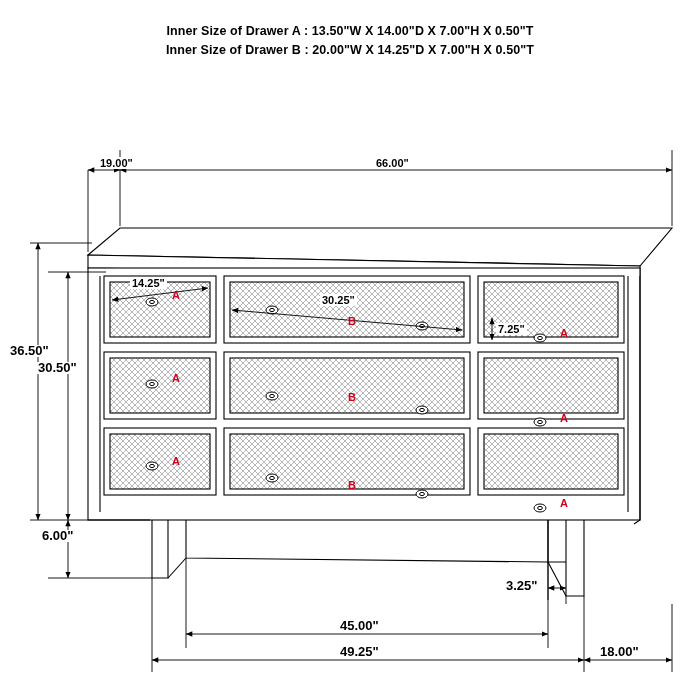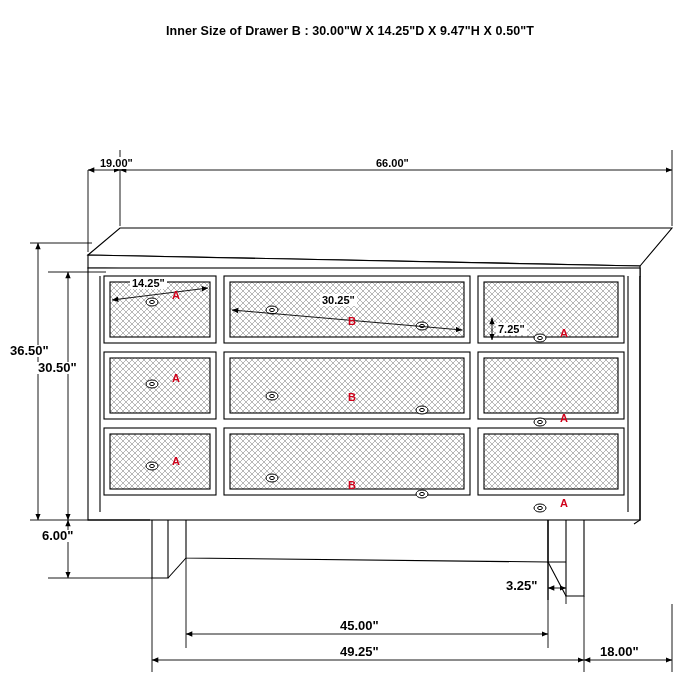--- a/index.html
+++ b/index.html
@@ -58,21 +58,22 @@
     color: #d0021b;
     white-space: nowrap;
   }
 </style>
 </head>
 <body>
 
 <div id="stage">
 
   <div class="header">
-    <div>Inner Size of Drawer B : 30.00"W X 14.25"D X 9.47"H X 0.50"T</div>
+    <div>Inner Size of Drawer A : 13.50"W X 14.00"D X 7.00"H X 0.50"T</div>
+    <div>Inner Size of Drawer B : 20.00"W X 14.25"D X 7.00"H X 0.50"T</div>
   </div>
 
   <svg class="diagram" viewBox="0 0 700 700">
     <defs>
       <pattern id="weave" width="6" height="6" patternUnits="userSpaceOnUse">
         <rect width="6" height="6" fill="#ffffff"></rect>
         <path d="M0 0 L6 6 M6 0 L0 6" stroke="#9a9a9a" stroke-width="0.7"></path>
       </pattern>
       <marker id="arrEnd" markerWidth="8" markerHeight="8" refX="7" refY="3" orient="auto">
         <path d="M0,0 L7,3 L0,6 z" fill="#000"></path>

